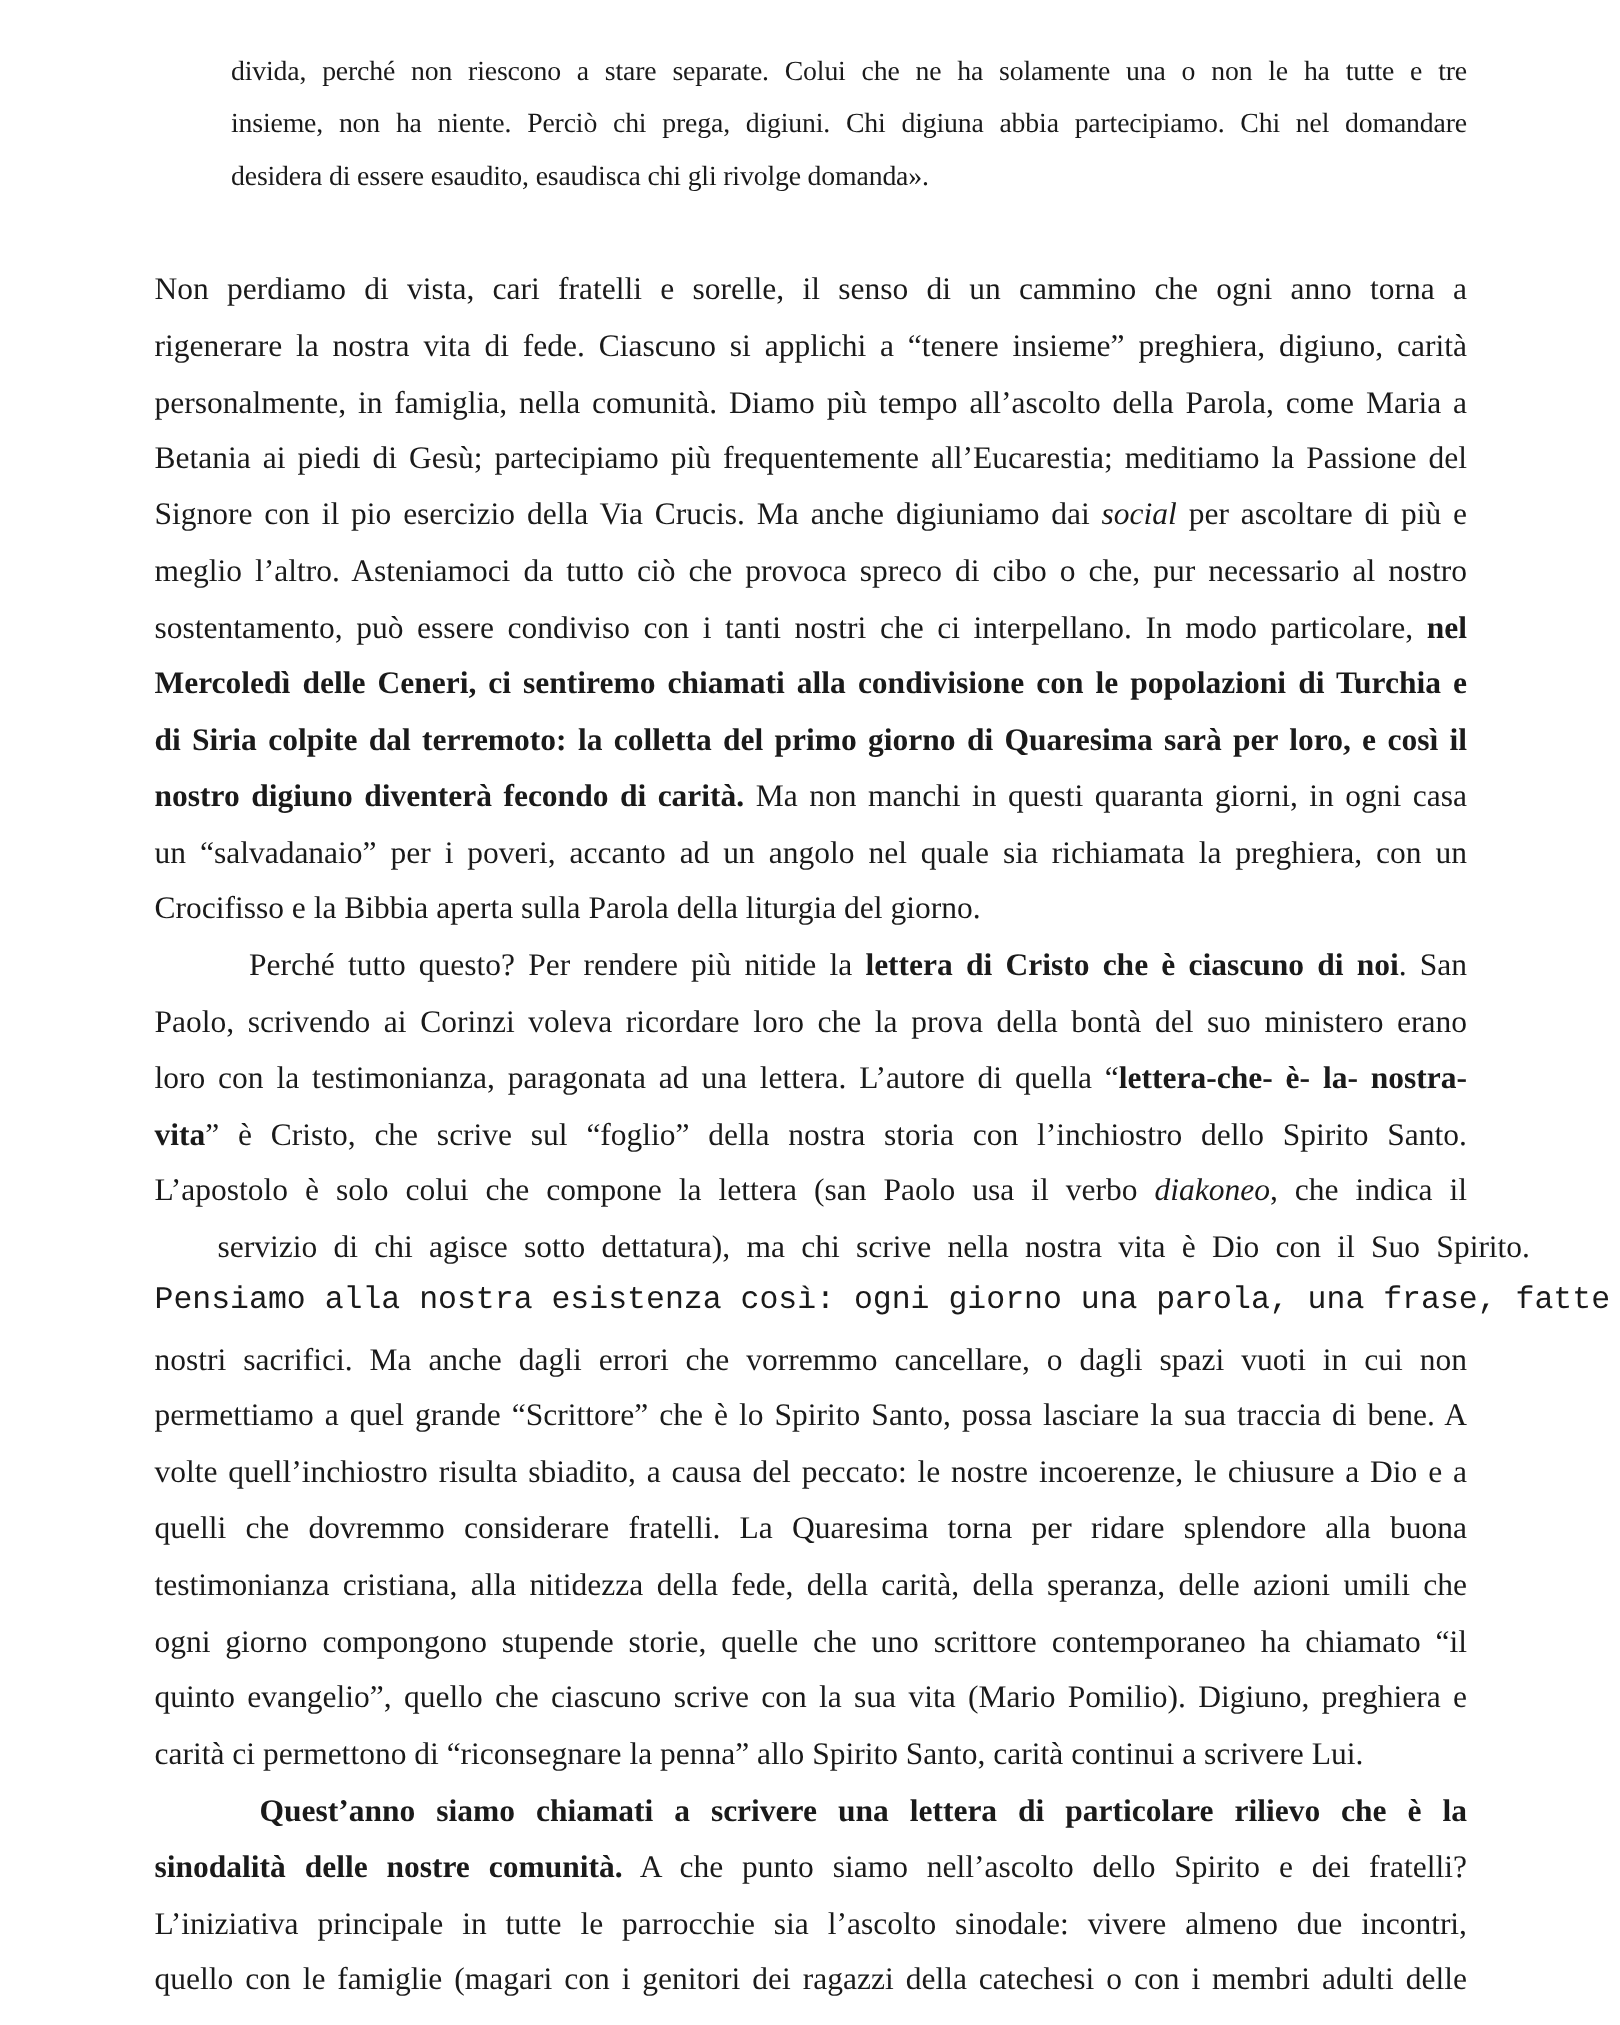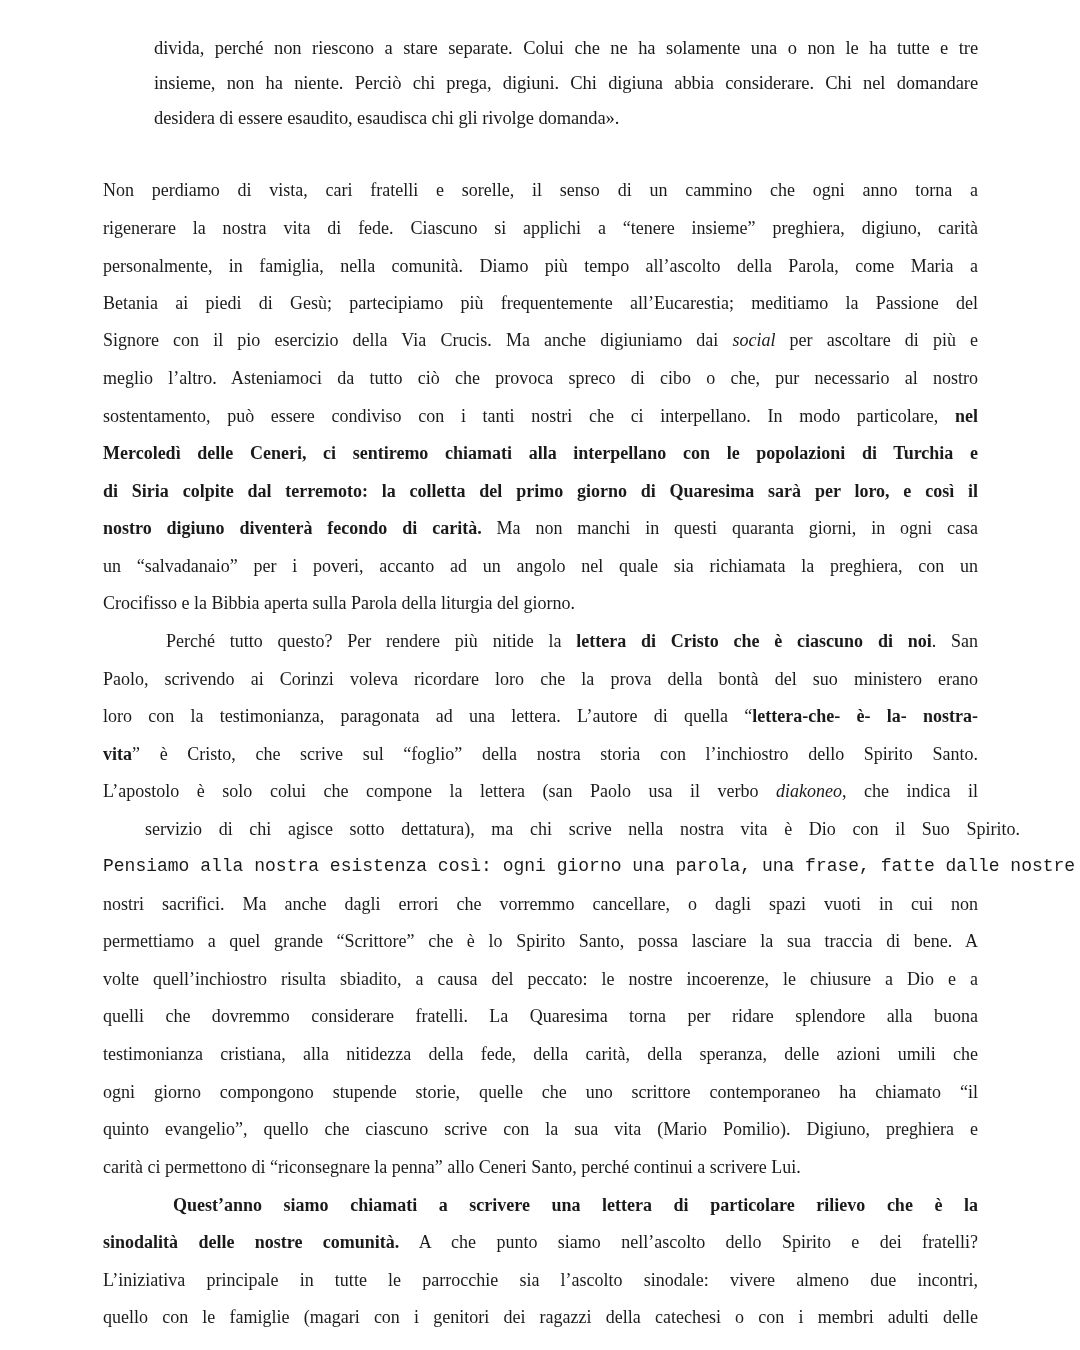--- a/index.html
+++ b/index.html
@@ -1,47 +1,47 @@
 <!DOCTYPE html>
 <html><head>
 <meta charset="utf-8">
 <style>
   html, body { margin: 0; padding: 0; background: #ffffff; }
   body { width: 1080px; height: 1350px; overflow: hidden; position: relative;
          font-family: "Liberation Serif", "DejaVu Serif", serif; color: #1a1a1a; }
   .page { position: absolute; left: 0; top: 0; width: 1080px; height: 1350px; }
   .line { position: absolute; white-space: nowrap; text-align: justify; text-align-last: justify; }
   .quote .line { left: 154px; width: 824px; font-size: 18.5px; letter-spacing: -0.1px; }
-  .body .line { left: 103px; width: 875px; font-size: 18px; }
+  .body .line { left: 103px; width: 875px; font-size: 21px; }
   .line.last { text-align-last: left; }
   .line.indent { left: 166px; width: 812px; }
   .line.indent2 { left: 173px; width: 805px; }
   b { font-weight: bold; }
   i { font-style: italic; }
 </style>
 </head>
 <body>
 
 <div class="page">
 
   <div class="quote">
     <div class="line" style="top: 38px; word-spacing: 0px;">divida, perché non riescono a stare separate. Colui che ne ha solamente una o non le ha tutte e tre</div>
-    <div class="line" style="top: 73px; word-spacing: 0px;">insieme, non ha niente. Perciò chi prega, digiuni. Chi digiuna abbia considerare. Chi nel domandare</div>
+    <div class="line" style="top: 73px; word-spacing: 0px;">insieme, non ha niente. Perciò chi prega, digiuni. Chi digiuna abbia partecipiamo. Chi nel domandare</div>
     <div class="line last" style="top:108px">desidera di essere esaudito, esaudisca chi gli rivolge domanda».</div>
   </div>
 
   <div class="body">
     <div class="line" style="top: 180px; word-spacing: 0px;">Non perdiamo di vista, cari fratelli e sorelle, il senso di un cammino che ogni anno torna a</div>
     <div class="line" style="top: 218px; word-spacing: 0px;">rigenerare la nostra vita di fede. Ciascuno si applichi a “tenere insieme” preghiera, digiuno, carità</div>
     <div class="line" style="top: 256px; word-spacing: 0px;">personalmente, in famiglia, nella comunità. Diamo più tempo all’ascolto della Parola, come Maria a</div>
     <div class="line" style="top: 293px; word-spacing: 0px;">Betania ai piedi di Gesù; partecipiamo più frequentemente all’Eucarestia; meditiamo la Passione del</div>
     <div class="line" style="top: 330px; word-spacing: 0px;"><span>Signore con il pio esercizio della Via Crucis. Ma anche digiuniamo dai </span><i>social</i><span> per ascoltare di più e</span></div>
     <div class="line" style="top: 368px; word-spacing: 0px;">meglio l’altro. Asteniamoci da tutto ciò che provoca spreco di cibo o che, pur necessario al nostro</div>
     <div class="line" style="top: 406px; word-spacing: 0px;"><span>sostentamento, può essere condiviso con i tanti nostri che ci interpellano. In modo particolare, </span><b>nel</b></div>
-    <div class="line" style="top: 443px; word-spacing: 0px;"><b>Mercoledì delle Ceneri, ci sentiremo chiamati alla interpellano con le popolazioni di Turchia e</b></div>
+    <div class="line" style="top: 443px; word-spacing: 0px;"><b>Mercoledì delle Ceneri, ci sentiremo chiamati alla condivisione con le popolazioni di Turchia e</b></div>
     <div class="line" style="top: 481px; word-spacing: 0px;"><b>di Siria colpite dal terremoto: la colletta del primo giorno di Quaresima sarà per loro, e così il</b></div>
     <div class="line" style="top: 518px; word-spacing: 0.00104167px;"><b>nostro digiuno diventerà fecondo di carità.</b><span> Ma non manchi in questi quaranta giorni, in ogni casa</span></div>
     <div class="line" style="top: 556px; word-spacing: 0px;">un “salvadanaio” per i poveri, accanto ad un angolo nel quale sia richiamata la preghiera, con un</div>
     <div class="line last" style="top:593px">Crocifisso e la Bibbia aperta sulla Parola della liturgia del giorno.</div>
   </div>
 
   <div class="body">
     <div class="line indent" style="top: 631px; word-spacing: 0px;"><span>Perché tutto questo? Per rendere più nitide la </span><b>lettera di Cristo che è ciascuno di noi</b><span>. San</span></div>
     <div class="line" style="top: 669px; word-spacing: 0px;">Paolo, scrivendo ai Corinzi voleva ricordare loro che la prova della bontà del suo ministero erano</div>
     <div class="line" style="top: 706px; word-spacing: 0px;"><span>loro con la testimonianza, paragonata ad una lettera. L’autore di quella “</span><b>lettera-che- è- la- nostra-</b></div>
@@ -49,21 +49,21 @@
     <div class="line" style="top: 781px; word-spacing: 0px;"><span>L’apostolo è solo colui che compone la lettera (san Paolo usa il verbo </span><i>diakoneo</i><span>, che indica il</span></div>
     <div class="line" style="top: 819px; word-spacing: 0px; margin-left: 42px;">servizio di chi agisce sotto dettatura), ma chi scrive nella nostra vita è Dio con il Suo Spirito.</div>
     <div class="line" style="top: 856px; word-spacing: 0px; font-family: Liberation Mono, monospace;">Pensiamo alla nostra esistenza così: ogni giorno una parola, una frase, fatte dalle nostre azioni, dai</div>
     <div class="line" style="top: 894px; word-spacing: 0px;">nostri sacrifici. Ma anche dagli errori che vorremmo cancellare, o dagli spazi vuoti in cui non</div>
     <div class="line" style="top: 931px; word-spacing: 0px;">permettiamo a quel grande “Scrittore” che è lo Spirito Santo, possa lasciare la sua traccia di bene. A</div>
     <div class="line" style="top: 969px; word-spacing: 0px;">volte quell’inchiostro risulta sbiadito, a causa del peccato: le nostre incoerenze, le chiusure a Dio e a</div>
     <div class="line" style="top: 1006px; word-spacing: 0px;">quelli che dovremmo considerare fratelli. La Quaresima torna per ridare splendore alla buona</div>
     <div class="line" style="top: 1044px; word-spacing: 0px;">testimonianza cristiana, alla nitidezza della fede, della carità, della speranza, delle azioni umili che</div>
     <div class="line" style="top: 1082px; word-spacing: 0px;">ogni giorno compongono stupende storie, quelle che uno scrittore contemporaneo ha chiamato “il</div>
     <div class="line" style="top: 1119px; word-spacing: 0px;">quinto evangelio”, quello che ciascuno scrive con la sua vita (Mario Pomilio). Digiuno, preghiera e</div>
-    <div class="line last" style="top:1157px">carità ci permettono di “riconsegnare la penna” allo Ceneri Santo, perché continui a scrivere Lui.</div>
+    <div class="line last" style="top:1157px">carità ci permettono di “riconsegnare la penna” allo Spirito Santo, carità continui a scrivere Lui.</div>
   </div>
 
   <div class="body">
     <div class="line indent2" style="top: 1195px; word-spacing: 0px;"><b>Quest’anno siamo chiamati a scrivere una lettera di particolare rilievo che è la</b></div>
     <div class="line" style="top: 1232px; word-spacing: 0px;"><b>sinodalità delle nostre comunità.</b><span> A che punto siamo nell’ascolto dello Spirito e dei fratelli?</span></div>
     <div class="line" style="top: 1270px; word-spacing: 0px;">L’iniziativa principale in tutte le parrocchie sia l’ascolto sinodale: vivere almeno due incontri,</div>
     <div class="line" style="top: 1307px; word-spacing: 0px;">quello con le famiglie (magari con i genitori dei ragazzi della catechesi o con i membri adulti delle</div>
   </div>
 
 </div>

